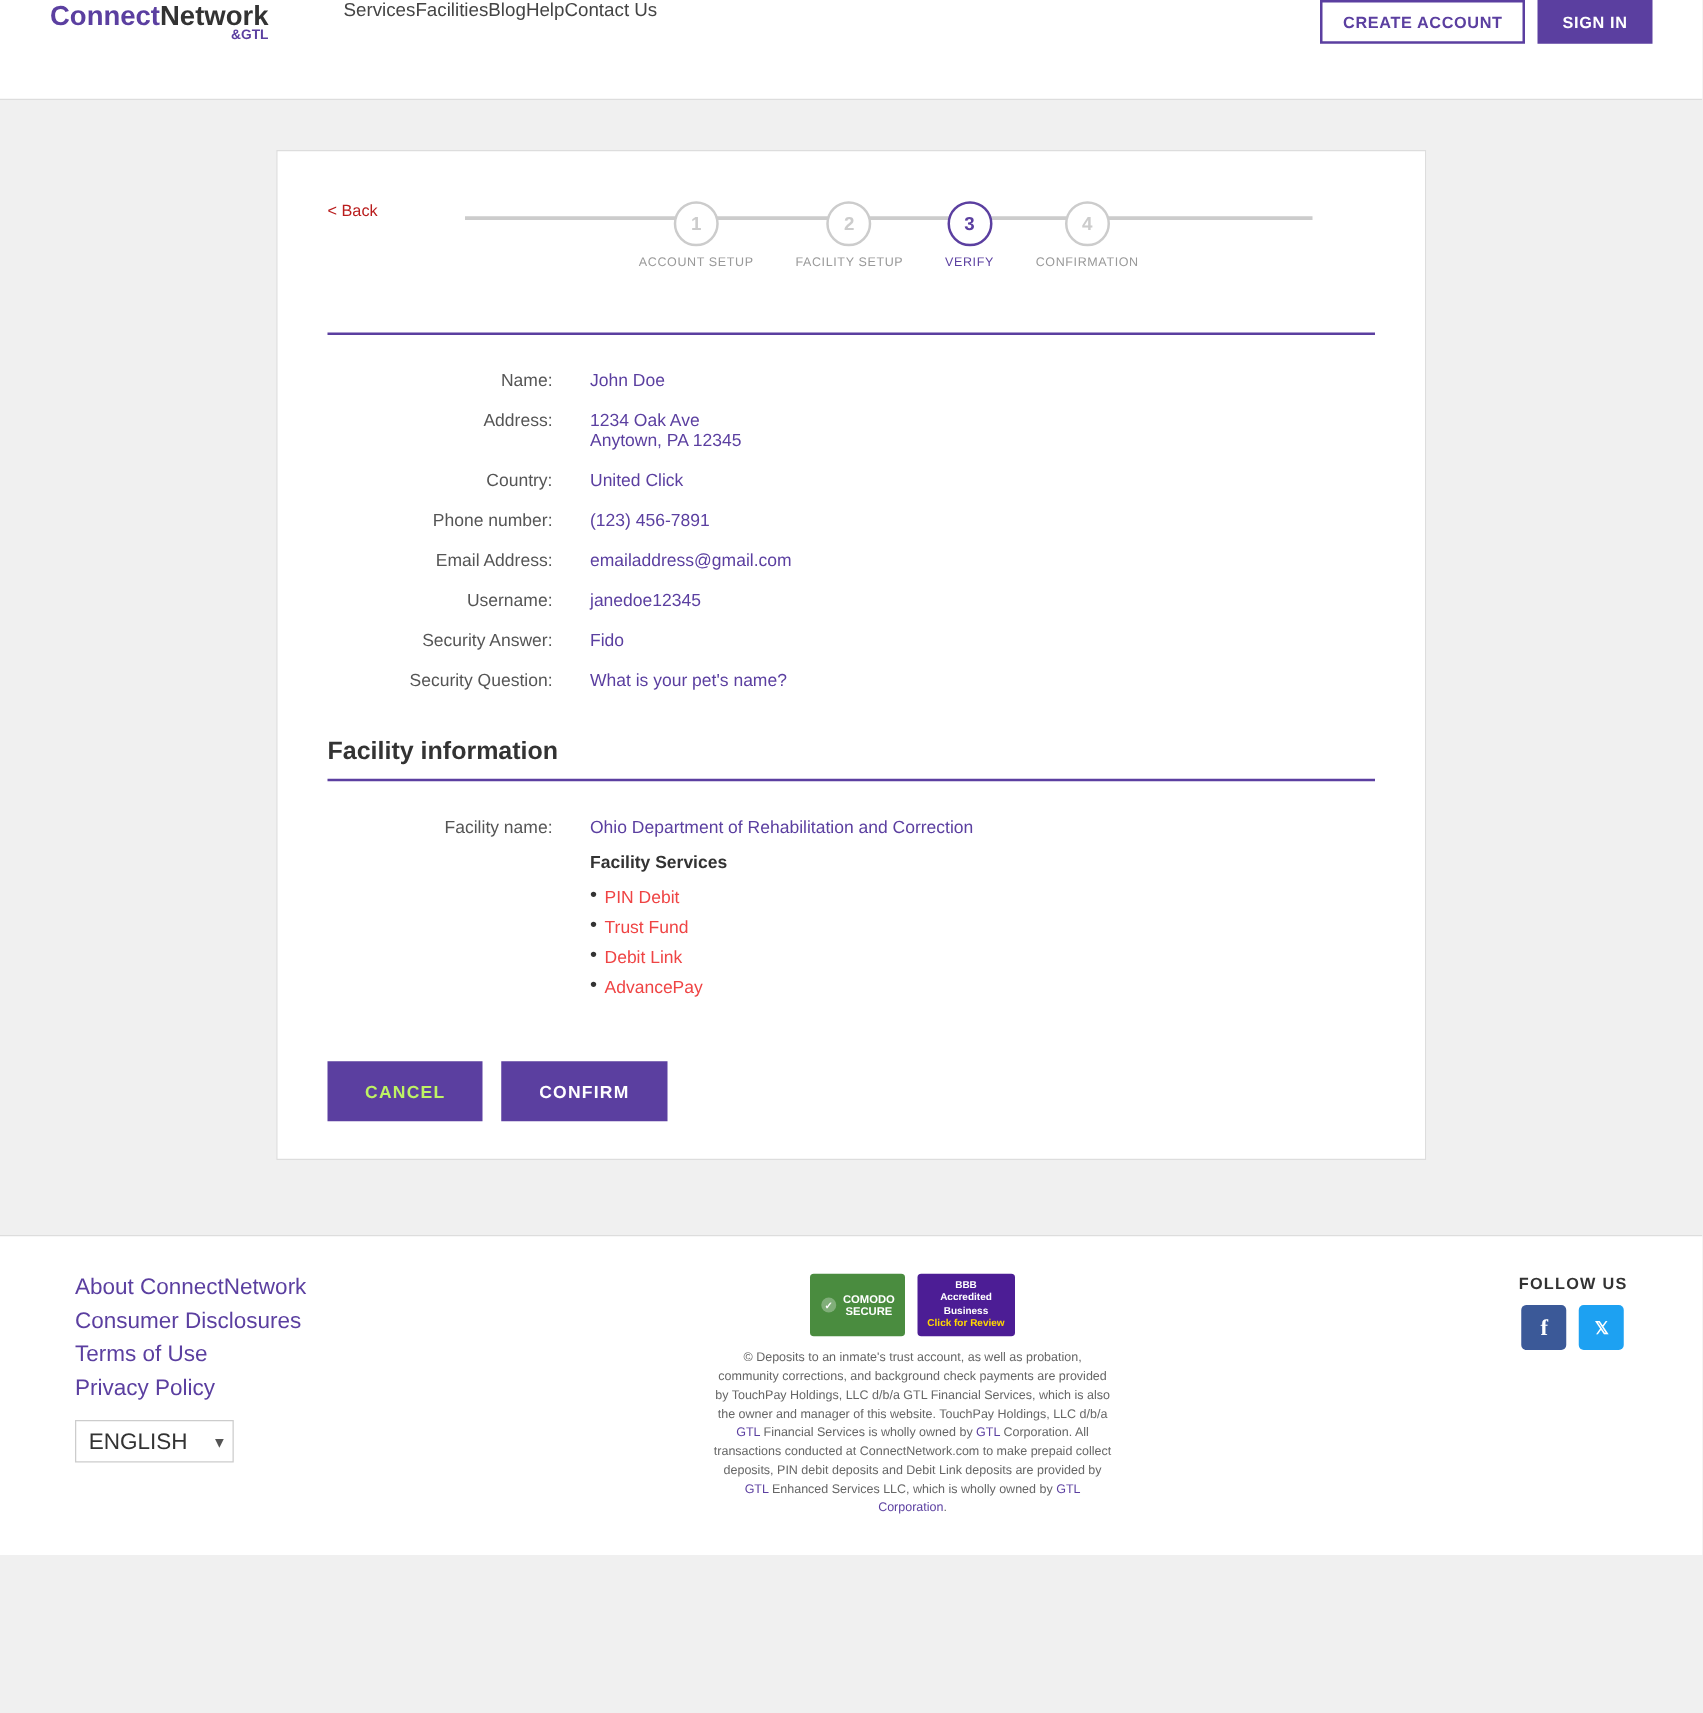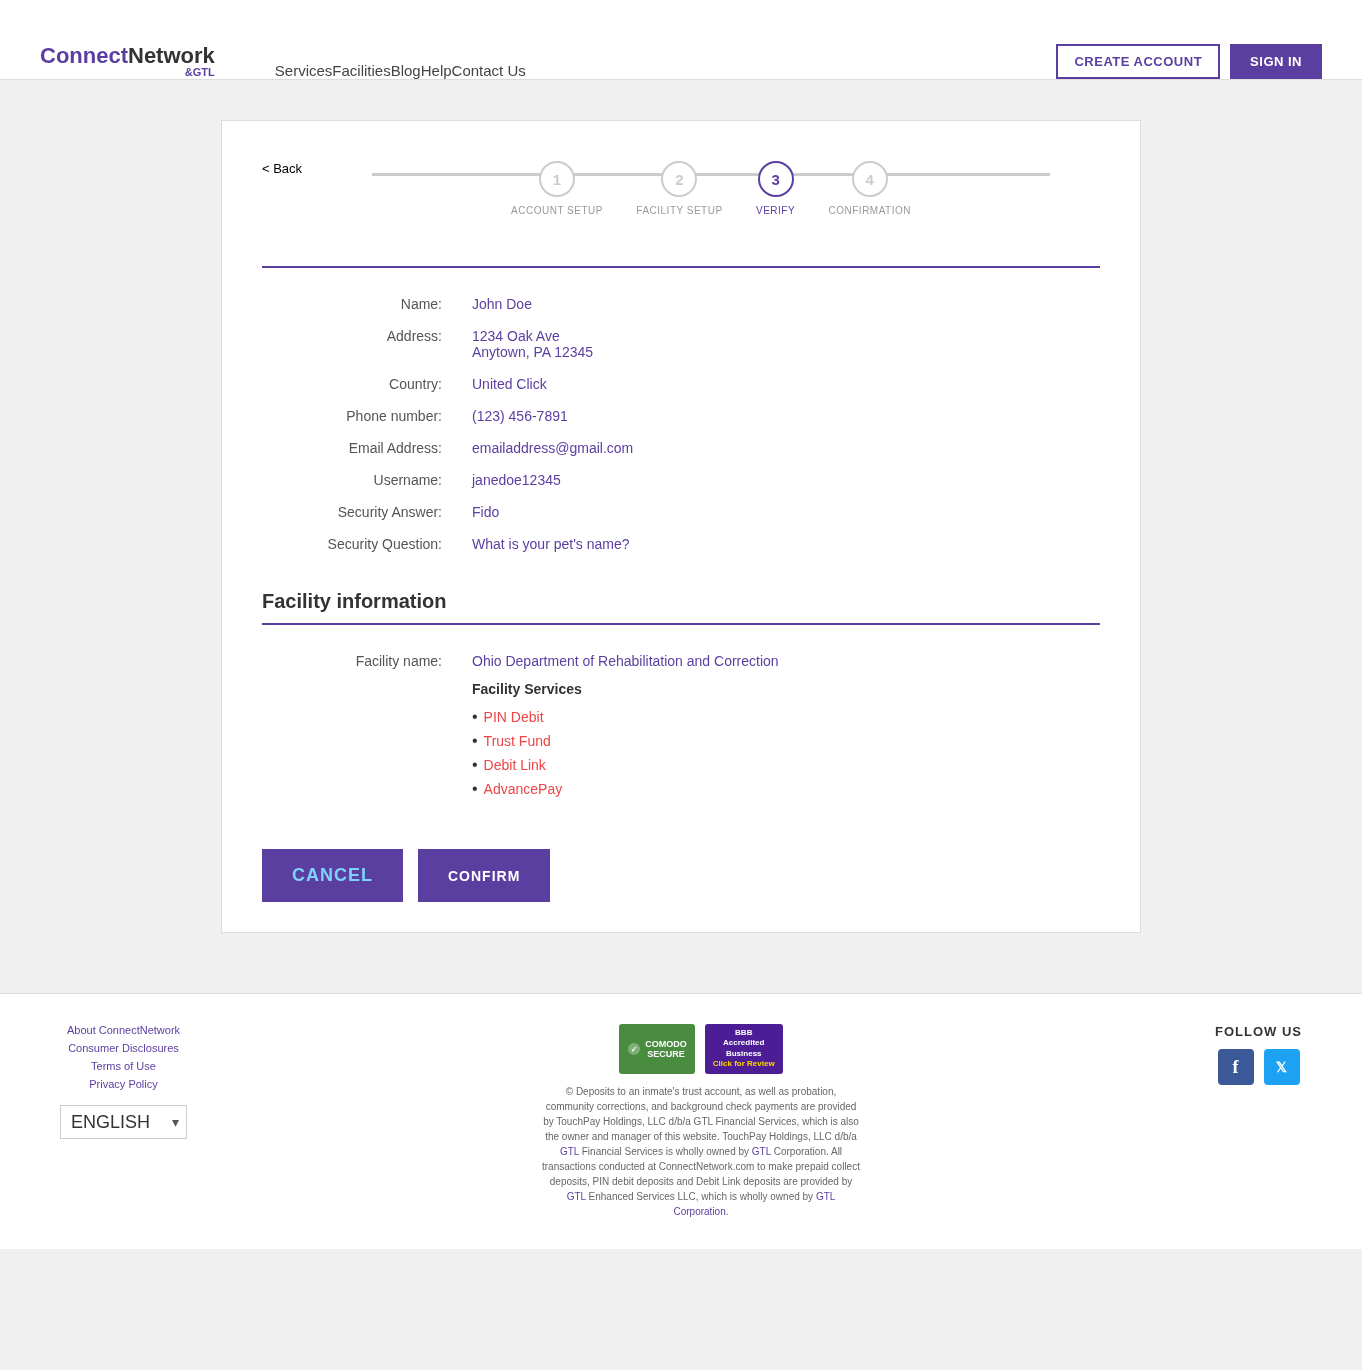--- a/index.html
+++ b/index.html
@@ -4,21 +4,21 @@
   <style>
     * { box-sizing: border-box; margin: 0; padding: 0; }
     body { font-family: Arial, Helvetica, sans-serif; background: #f0f0f0; color: #333; font-size: 14px; }
 
     
     .header {
       background: #fff;
       border-bottom: 1px solid #ddd;
       padding: 0 40px;
       display: flex;
-      align-items: flex-end;
+      align-items: flex-start;
       height: 80px;
     }
     .logo-area {
       display: flex;
       align-items: center;
       margin-right: 60px;
     }
     .logo-text {
       font-size: 22px;
       font-weight: bold;
@@ -79,21 +79,21 @@
     }
 
     
     .top-area {
       display: flex;
       align-items: flex-start;
       margin-bottom: 20px;
     }
     .back-link {
       font-size: 13px;
-      color: #000000;
+      color: #b91c1c;
       text-decoration: none;
       white-space: nowrap;
       margin-top: 10px;
       margin-right: 20px;
     }
 
     
     .stepper {
       flex: 1;
       display: flex;
@@ -211,24 +211,24 @@
 
     
     .form-buttons {
       display: flex;
       gap: 15px;
       margin-top: 30px;
       padding-top: 10px;
     }
     .btn-cancel {
       background: #5b3fa0;
-      color: #7dd3fc;
+      color: #bef264;
       border: none;
       padding: 16px 30px;
-      font-size: 18px;
+      font-size: 14px;
       font-weight: bold;
       cursor: pointer;
       letter-spacing: 1px;
       text-transform: uppercase;
     }
     .btn-confirm {
       background: #5b3fa0;
       color: #fff;
       border: none;
       padding: 12px 30px;
@@ -253,22 +253,21 @@
       gap: 20px;
     }
     .footer-links {
       display: flex;
       flex-direction: column;
       gap: 6px;
     }
     .footer-links a {
       text-decoration: none;
       color: #5b3fa0;
-      font-size: 11px;
-      text-align: center;
+      font-size: 18px;
     }
     .footer-center {
       flex: 1;
       text-align: center;
       max-width: 320px;
     }
     .footer-badges {
       display: flex;
       gap: 10px;
       justify-content: center;

